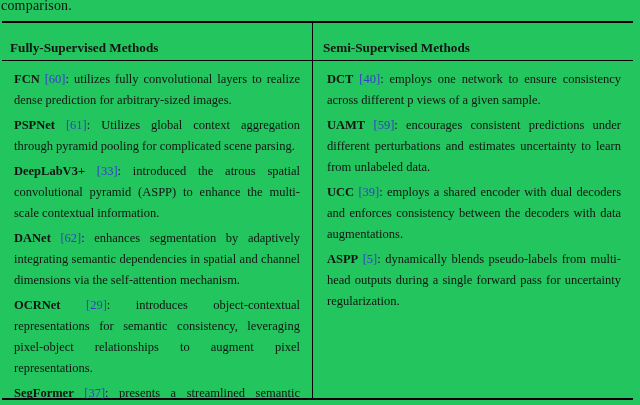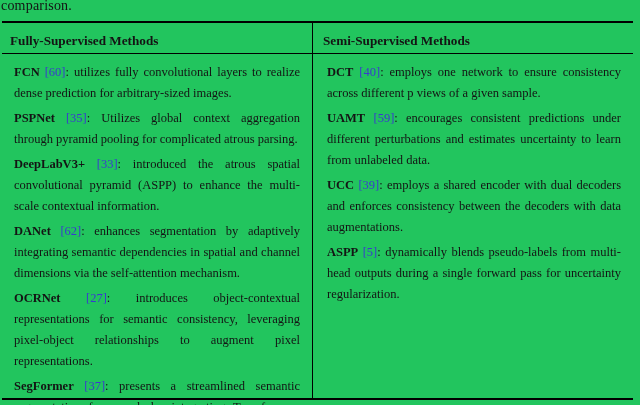--- a/index.html
+++ b/index.html
@@ -26,21 +26,21 @@
     border-bottom: 2px solid #000;
     display: flex;
     flex-direction: column;
   }
   .hrow {
     display: flex;
     border-bottom: 1px solid #000;
   }
   .hcell {
     box-sizing: border-box;
-    padding: 10px 8px 4px 8px;
+    padding: 17px 8px 4px 8px;
     font-weight: bold;
     font-size: 13.2px;
   }
   .hcell.left  { width: 311px; border-right: 1px solid #000; }
   .hcell.right { flex: 1; padding-left: 10px; }
   .brow { display: flex; flex: 1; min-height: 0; }
   .bcell {
     box-sizing: border-box;
     padding: 4px 8px 0 8px;
     font-size: 12.5px;
@@ -70,36 +70,36 @@
     <div class="brow">
 
       <div class="bcell left">
         <p class="entry">
           <b class="mname">FCN</b>
           <span class="cite">[60]</span><span>:</span>
           <span class="desc">utilizes fully convolutional layers to realize dense prediction for arbitrary-sized images.</span>
         </p>
         <p class="entry">
           <b class="mname">PSPNet</b>
-          <span class="cite">[35]</span><span>:</span>
-          <span class="desc">Utilizes global context aggregation through pyramid pooling for complicated atrous parsing.</span>
+          <span class="cite">[61]</span><span>:</span>
+          <span class="desc">Utilizes global context aggregation through pyramid pooling for complicated scene parsing.</span>
         </p>
         <p class="entry">
           <b class="mname">DeepLabV3+</b>
           <span class="cite">[33]</span><span>:</span>
           <span class="desc">introduced the atrous spatial convolutional pyramid (ASPP) to enhance the multi-scale contextual information.</span>
         </p>
         <p class="entry">
           <b class="mname">DANet</b>
           <span class="cite">[62]</span><span>:</span>
           <span class="desc">enhances segmentation by adaptively integrating semantic dependencies in spatial and channel dimensions via the self-attention mechanism.</span>
         </p>
         <p class="entry">
           <b class="mname">OCRNet</b>
-          <span class="cite">[27]</span><span>:</span>
+          <span class="cite">[29]</span><span>:</span>
           <span class="desc">introduces object-contextual representations for semantic consistency, leveraging pixel-object relationships to augment pixel representations.</span>
         </p>
         <p class="entry">
           <b class="mname">SegFormer</b>
           <span class="cite">[37]</span><span>:</span>
           <span class="desc">presents a streamlined semantic segmentation framework by integrating Transformers with lightweight MLP decoders.</span>
         </p>
       </div>
 
       <div class="bcell right">

